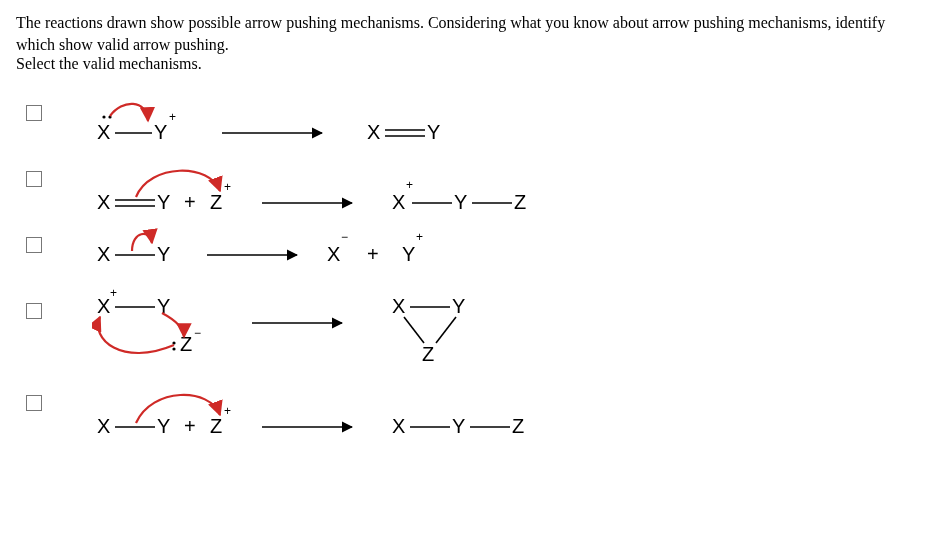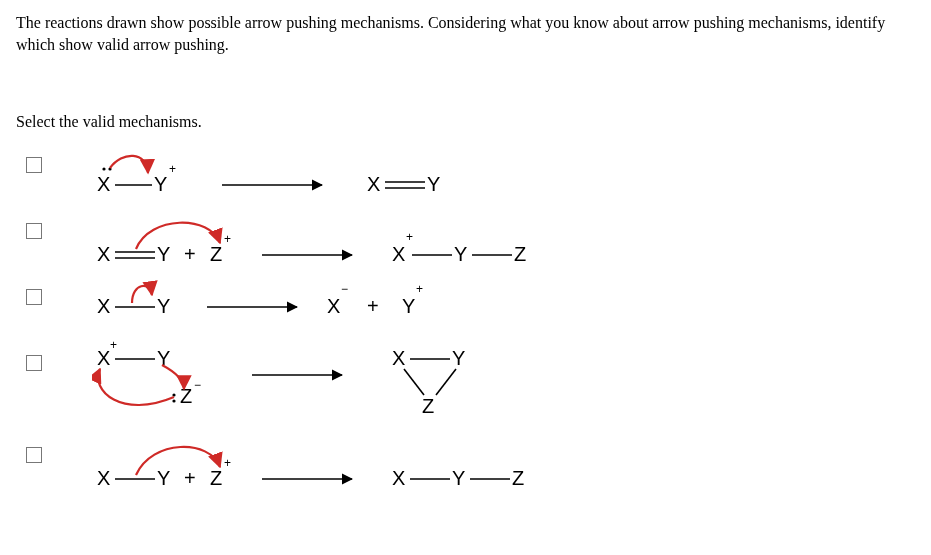--- a/index.html
+++ b/index.html
@@ -8,25 +8,24 @@
     font-family: "Times New Roman", Times, serif;
     font-size: 16px;
     color: #000;
     width: 931px;
     box-sizing: border-box;
     background: #fff;
   }
   .intro {
     font-size: 16px;
     line-height: 1.35;
-    margin-bottom: 58px;
   }
   .prompt {
     font-size: 16px;
-    margin-bottom: 12px;
+    margin-bottom: 18px;
   }
   .options {
     padding-left: 10px;
   }
   .opt {
     display: flex;
     align-items: flex-start;
     gap: 50px;
     margin-bottom: 6px;
   }

